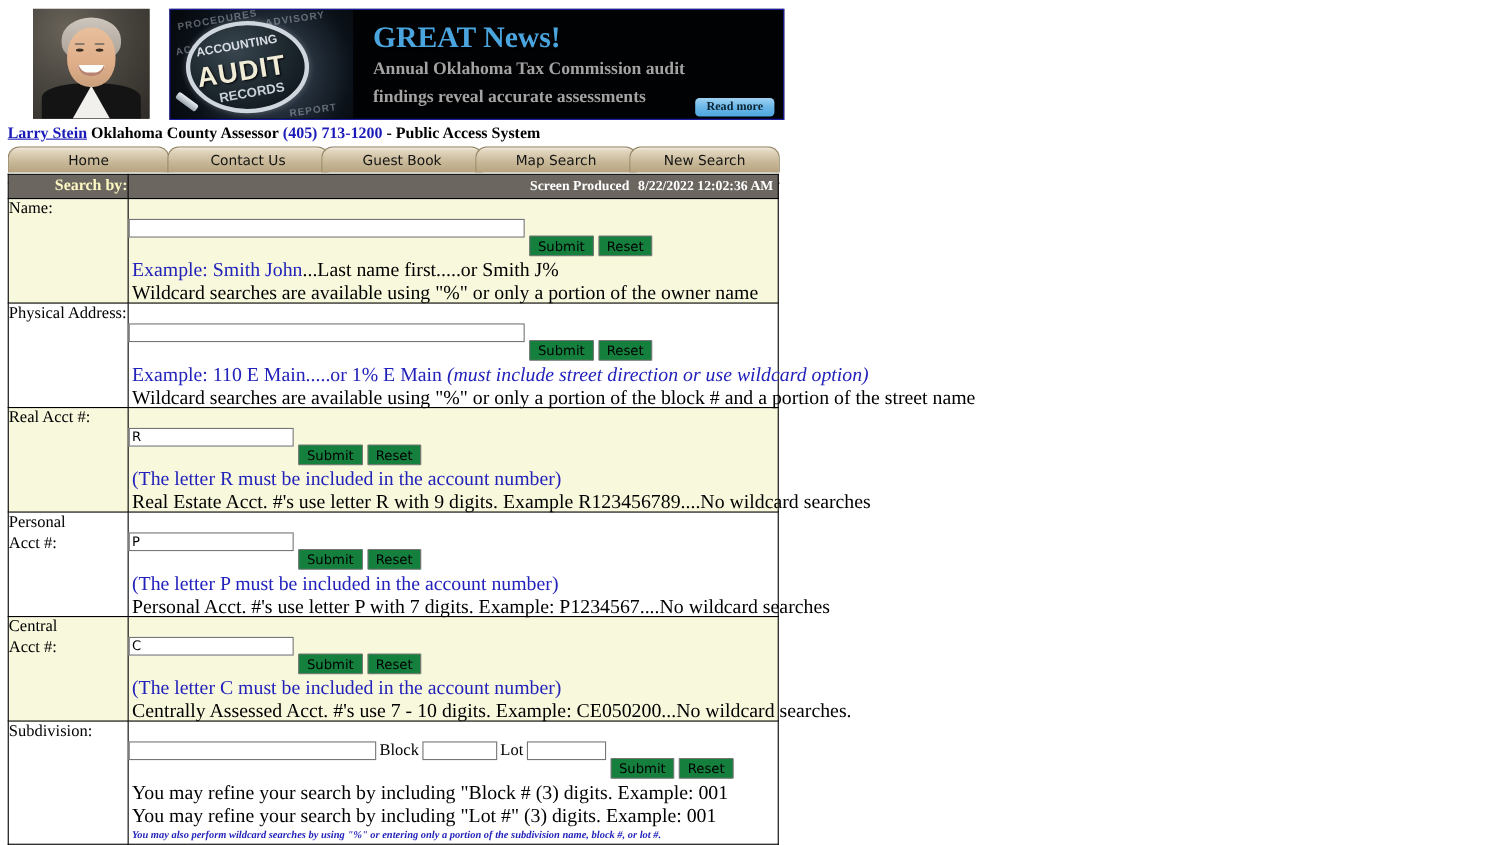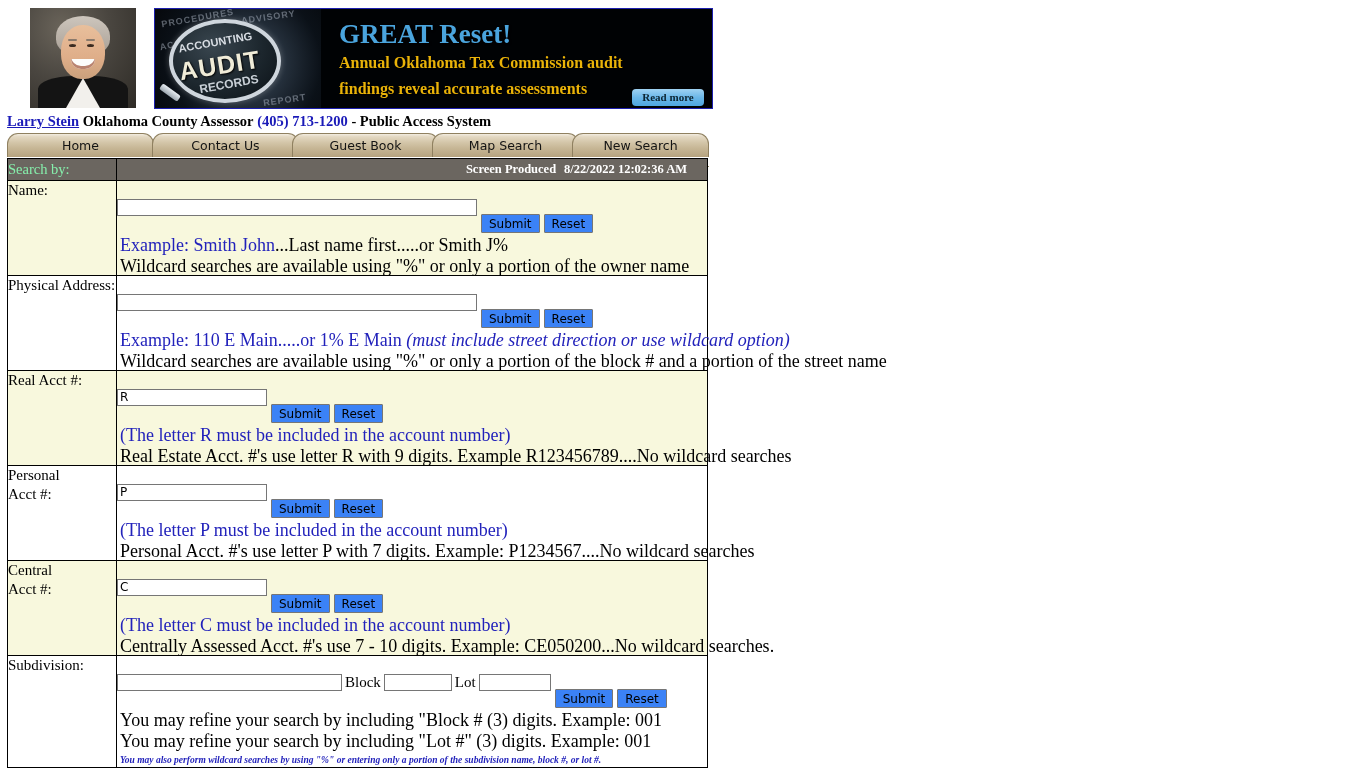--- a/index.html
+++ b/index.html
@@ -172,21 +172,21 @@
     left: 184px; top: 10px;
     color: #4aa4dd;
     font-family: "Liberation Serif", serif;
     font-weight: bold;
     font-size: 27px;
     text-shadow: 1px 1px 2px #000;
   }
   #banner .line1, #banner .line2 {
     position: absolute;
     left: 184px;
-    color: #eab308;
+    color: #a3a3a3;
     font-family: "Liberation Serif", serif;
     font-weight: bold;
     font-size: 16px;
     white-space: nowrap;
     text-shadow: 1px 1px 1px #000;
   }
   #banner .line1 { top: 45px; }
   #banner .line2 { top: 71px; }
   #banner .readmore {
     position: absolute;
@@ -285,55 +285,55 @@
   tr.white td { background: #ffffff; }
 
   
   #hdrrow td {
     background: #6b6660 !important;
     border-color: #000;
     height: 21px;
     padding: 0;
   }
   #hdrrow .searchby {
-    color: #86efac;
-    font-family: "Liberation Serif", serif;
-    font-weight: normal;
+    color: #fef9c3;
+    font-family: "Liberation Serif", serif;
+    font-weight: bold;
     font-size: 14.5px;
-    text-align: left;
+    text-align: right;
     line-height: 21px;
   }
   #hdrrow .produced {
     color: #ffffff;
     font-family: "Liberation Serif", serif;
     font-weight: bold;
     font-size: 12.5px;
     text-align: right;
-    padding-right: 20px;
+    padding-right: 4px;
     line-height: 21px;
     white-space: nowrap;
   }
   #hdrrow .produced .lbl { margin-right: 8px; }
 
   
   input.txt {
     height: 17px;
     border: 1px solid #767676;
     background: #ffffff;
     font-family: "DejaVu Sans", "Liberation Sans", sans-serif;
     font-size: 12px;
     padding: 0 2px;
     box-sizing: border-box;
     vertical-align: middle;
     color: #000;
   }
   button.btn {
     height: 19px;
     border: 1px solid #767676;
-    background: #3b82f6;
+    background: #15803d;
     font-family: "DejaVu Sans", "Liberation Sans", sans-serif;
     font-size: 12px;
     padding: 0 7px;
     box-sizing: border-box;
     vertical-align: middle;
     cursor: pointer;
     color: #000;
     border-radius: 1px;
     margin-top: 33px;
   }
@@ -392,21 +392,21 @@
         <span class="w3">ACCOUNTING</span>
         <span class="w4">REPORT</span>
       </div>
       <div class="handle"></div>
       <div class="lens">
         <span class="acct">ACCOUNTING</span>
         <span class="audit">AUDIT</span>
         <span class="recs">RECORDS</span>
       </div>
     </div>
-    <div class="great">GREAT Reset!</div>
+    <div class="great">GREAT News!</div>
     <div class="line1">Annual Oklahoma Tax Commission audit</div>
     <div class="line2">findings reveal accurate assessments</div>
     <div class="readmore">Read more</div>
   </div>
 </div>
 
 <div id="titleline"><a class="name" href="#">Larry Stein</a>&nbsp;<span>Oklahoma County Assessor</span>&nbsp;<span class="phone">(405) 713-1200</span>&nbsp;<span>- Public Access System</span></div>
 
 <div id="tabs">
   <div class="tab" style="left:0px;width:147px;">Home</div>

